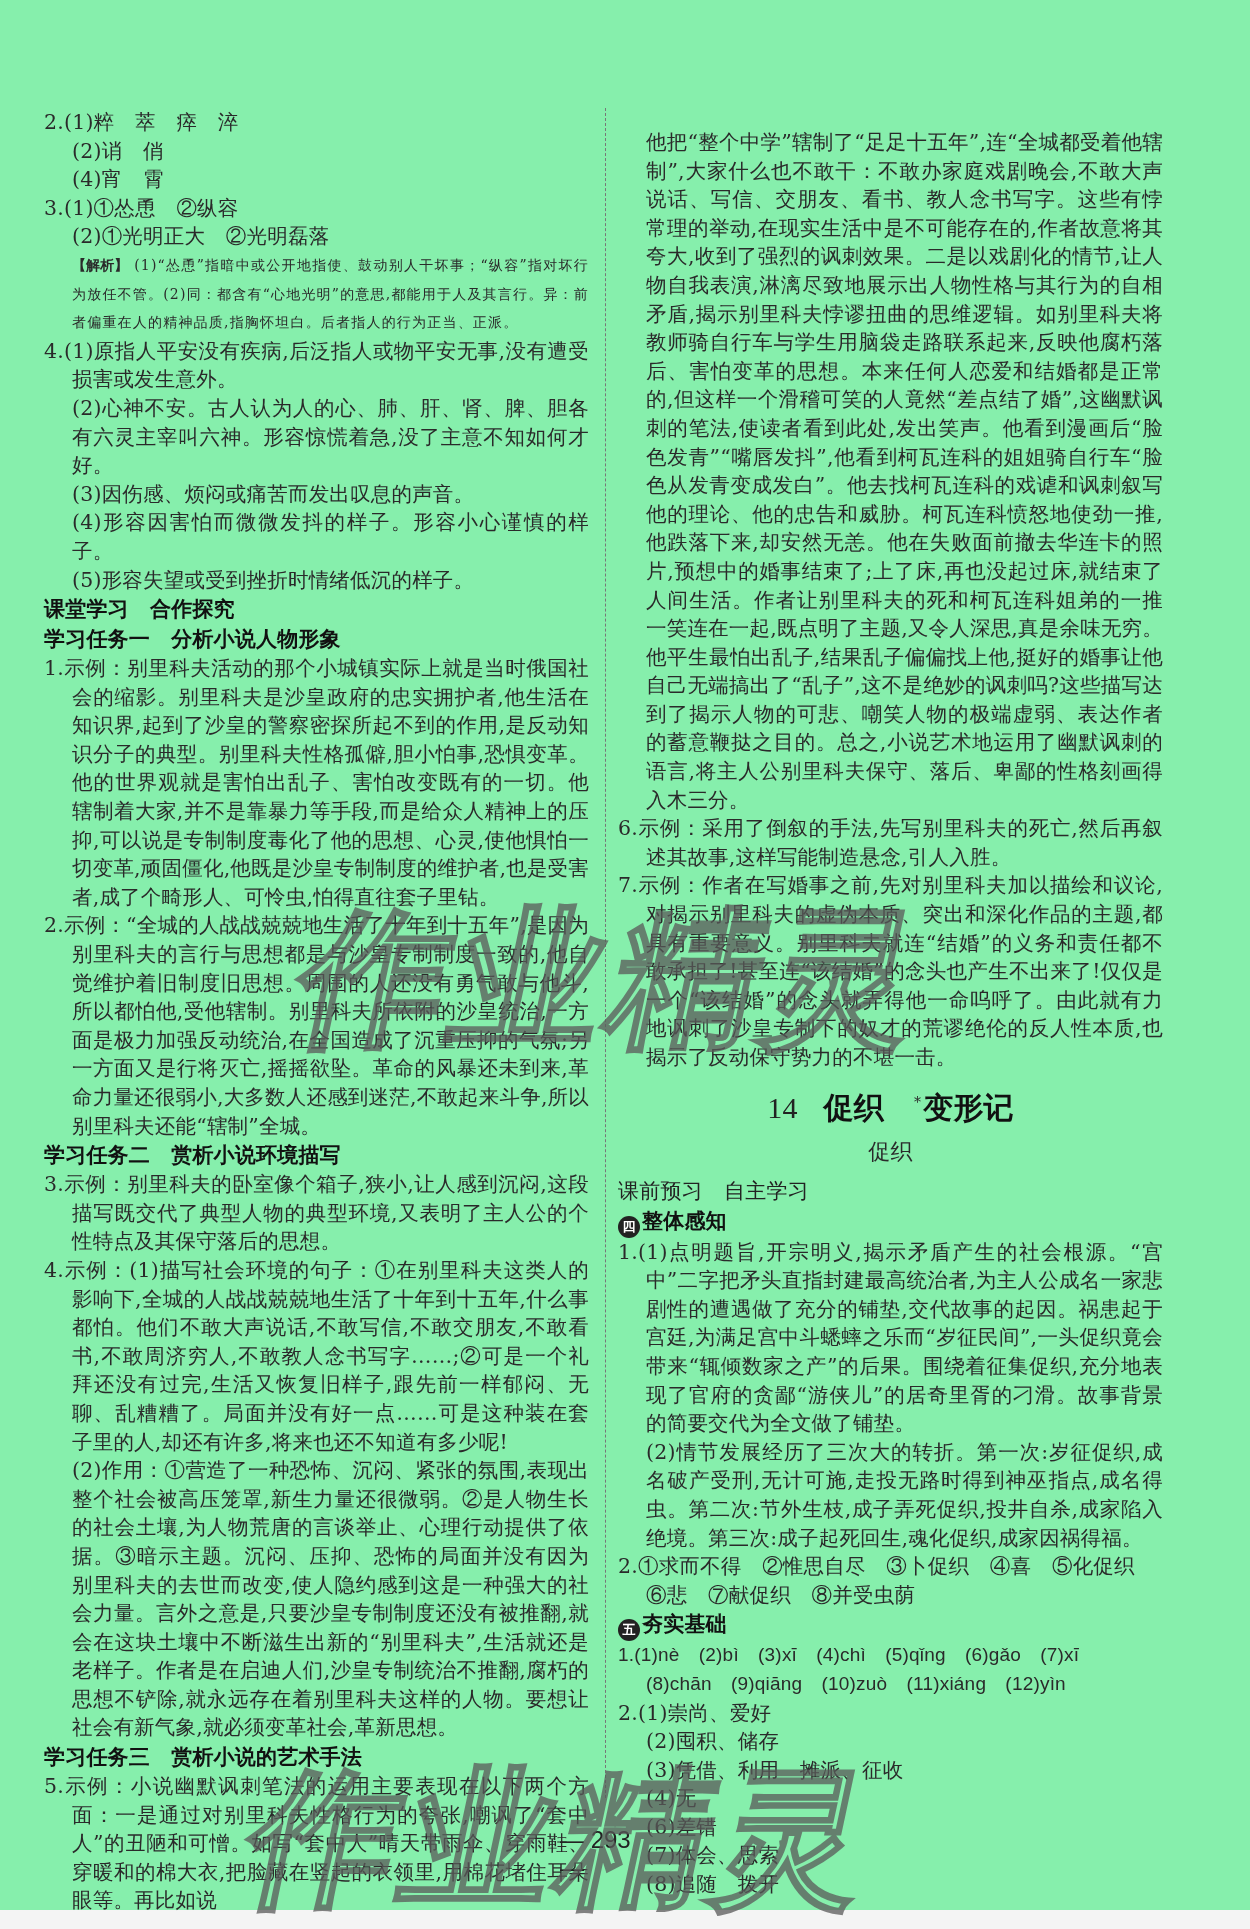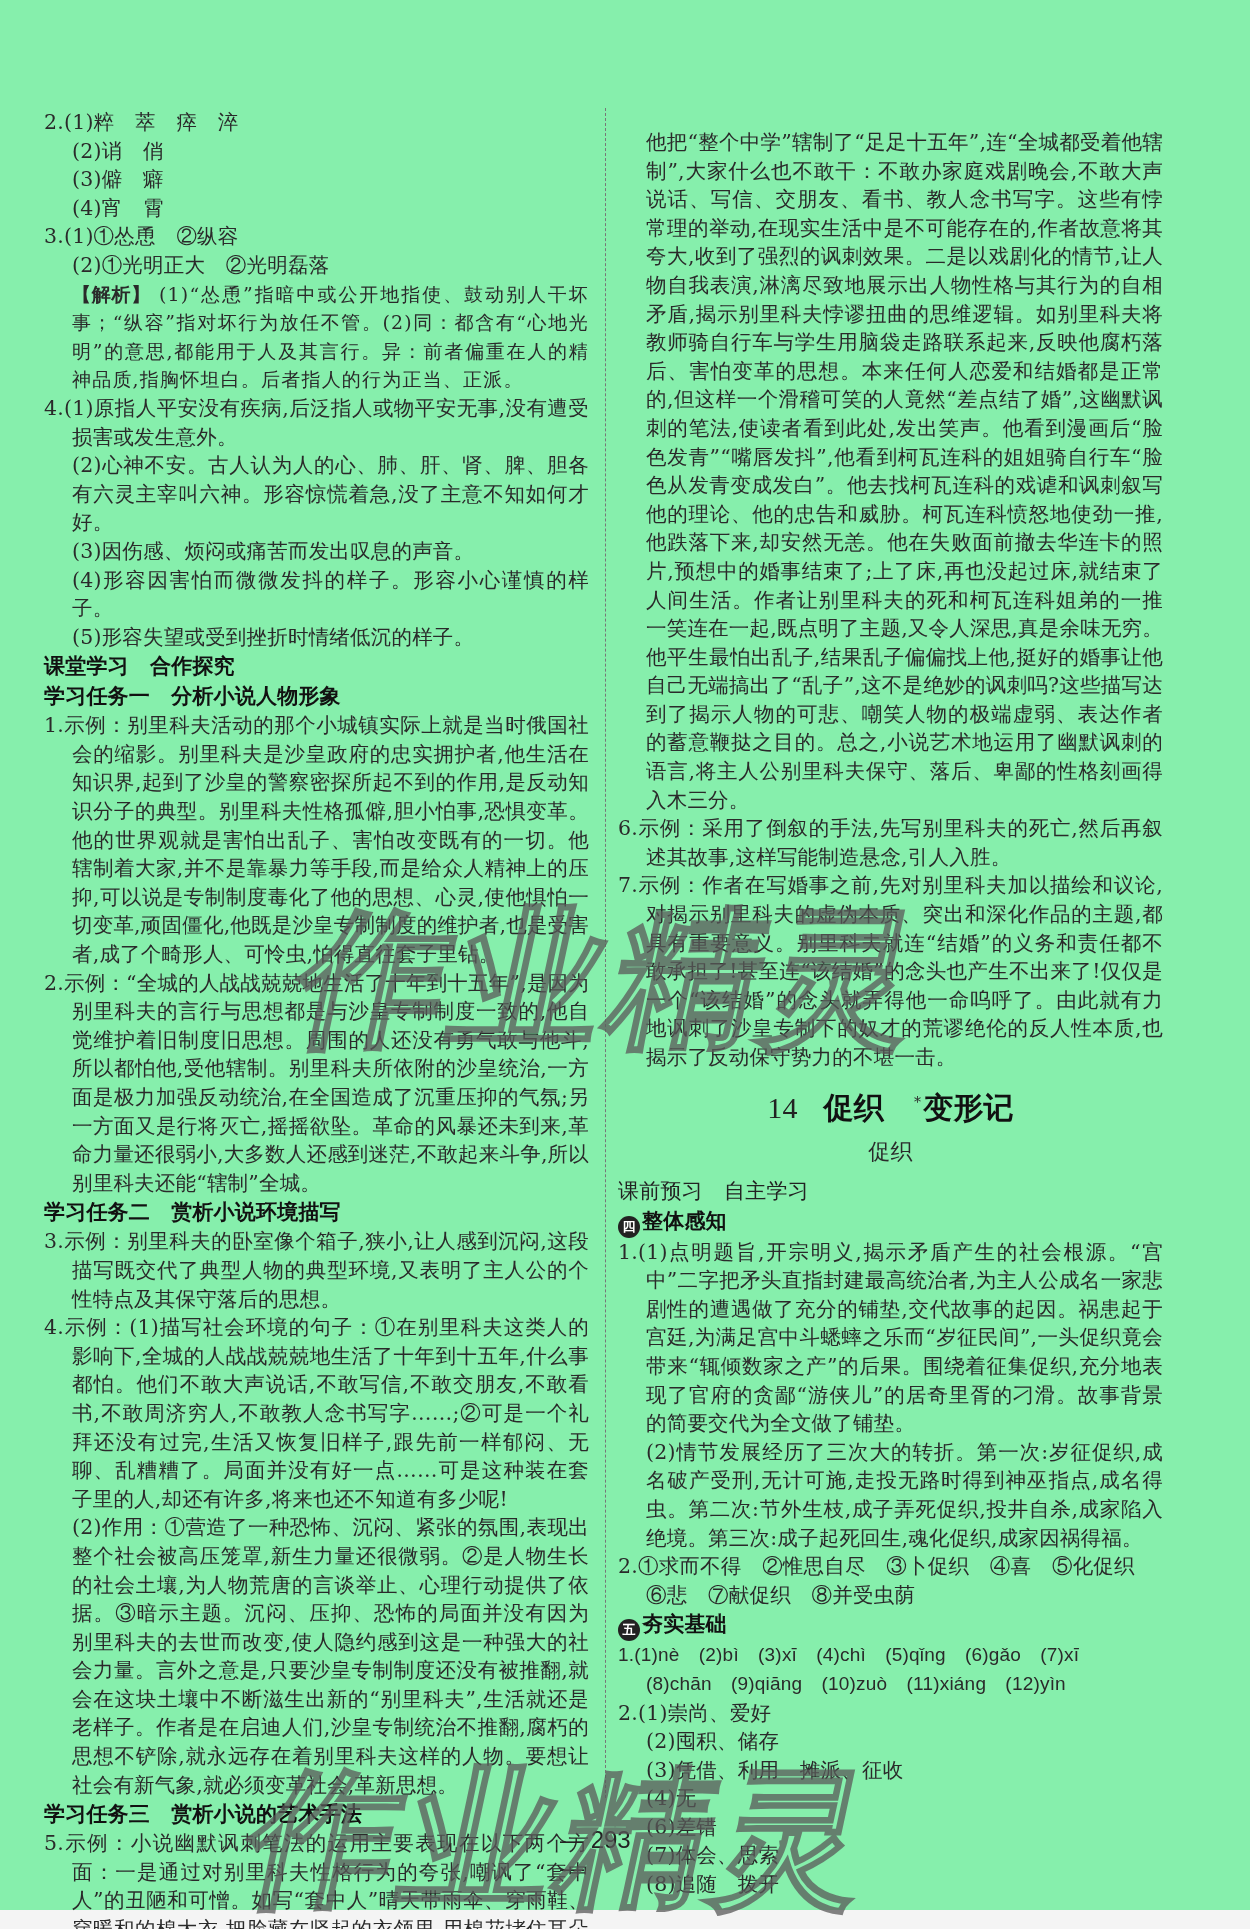--- a/index.html
+++ b/index.html
@@ -23,21 +23,21 @@
   }
   .col.left { left: 44px; width: 545px; }
   .col.right { left: 618px; width: 545px; margin-top: 20px; }
   .divider {
     position: absolute; left: 605px; top: 108px; height: 1690px;
     border-left: 1.5px dashed #777;
   }
   p { margin: 0; text-align: justify; }
   .item { padding-left: 28px; text-indent: -28px; }
   .sub { padding-left: 28px; }
-  .analysis { padding-left: 28px; font-size: 19px; letter-spacing: 1.2px; }
+  .analysis { padding-left: 28px; font-size: 14px; letter-spacing: 1.2px; }
   .analysis .tag { font-family: "DejaVu Sans", sans-serif; font-weight: bold; letter-spacing: 0; }
   .sect {
     font-family: "DejaVu Sans", "Liberation Sans", sans-serif;
     font-weight: bold; font-size: 21px; line-height: 30px; color: #111;
   }
   .sect-light {
     font-family: Liberation Sans, sans-serif;
     font-size: 21px; line-height: 30px; color: #222;
   }
   .chapter {
@@ -64,21 +64,20 @@
   }
 </style>
 </head>
 <body>
 
 <div class="page">
 
   <div class="col left">
     <p class="item"><span>2.</span><span>(1)粹　萃　瘁　淬</span></p>
     <p class="sub">(2)诮　俏</p>
-    <p class="sub">(3)僻　癖</p>
     <p class="sub">(4)宵　霄</p>
 
     <p class="item"><span>3.</span><span>(1)①怂恿　②纵容</span></p>
     <p class="sub">(2)①光明正大　②光明磊落</p>
     <p class="analysis"><span class="tag">【解析】</span><span> (1)“怂恿”指暗中或公开地指使、鼓动别人干坏事；“纵容”指对坏行为放任不管。(2)同：都含有“心地光明”的意思,都能用于人及其言行。异：前者偏重在人的精神品质,指胸怀坦白。后者指人的行为正当、正派。</span></p>
 
     <p class="item"><span>4.</span><span>(1)原指人平安没有疾病,后泛指人或物平安无事,没有遭受损害或发生意外。</span></p>
     <p class="sub">(2)心神不安。古人认为人的心、肺、肝、肾、脾、胆各有六灵主宰叫六神。形容惊慌着急,没了主意不知如何才好。</p>
     <p class="sub">(3)因伤感、烦闷或痛苦而发出叹息的声音。</p>
     <p class="sub">(4)形容因害怕而微微发抖的样子。形容小心谨慎的样子。</p>

